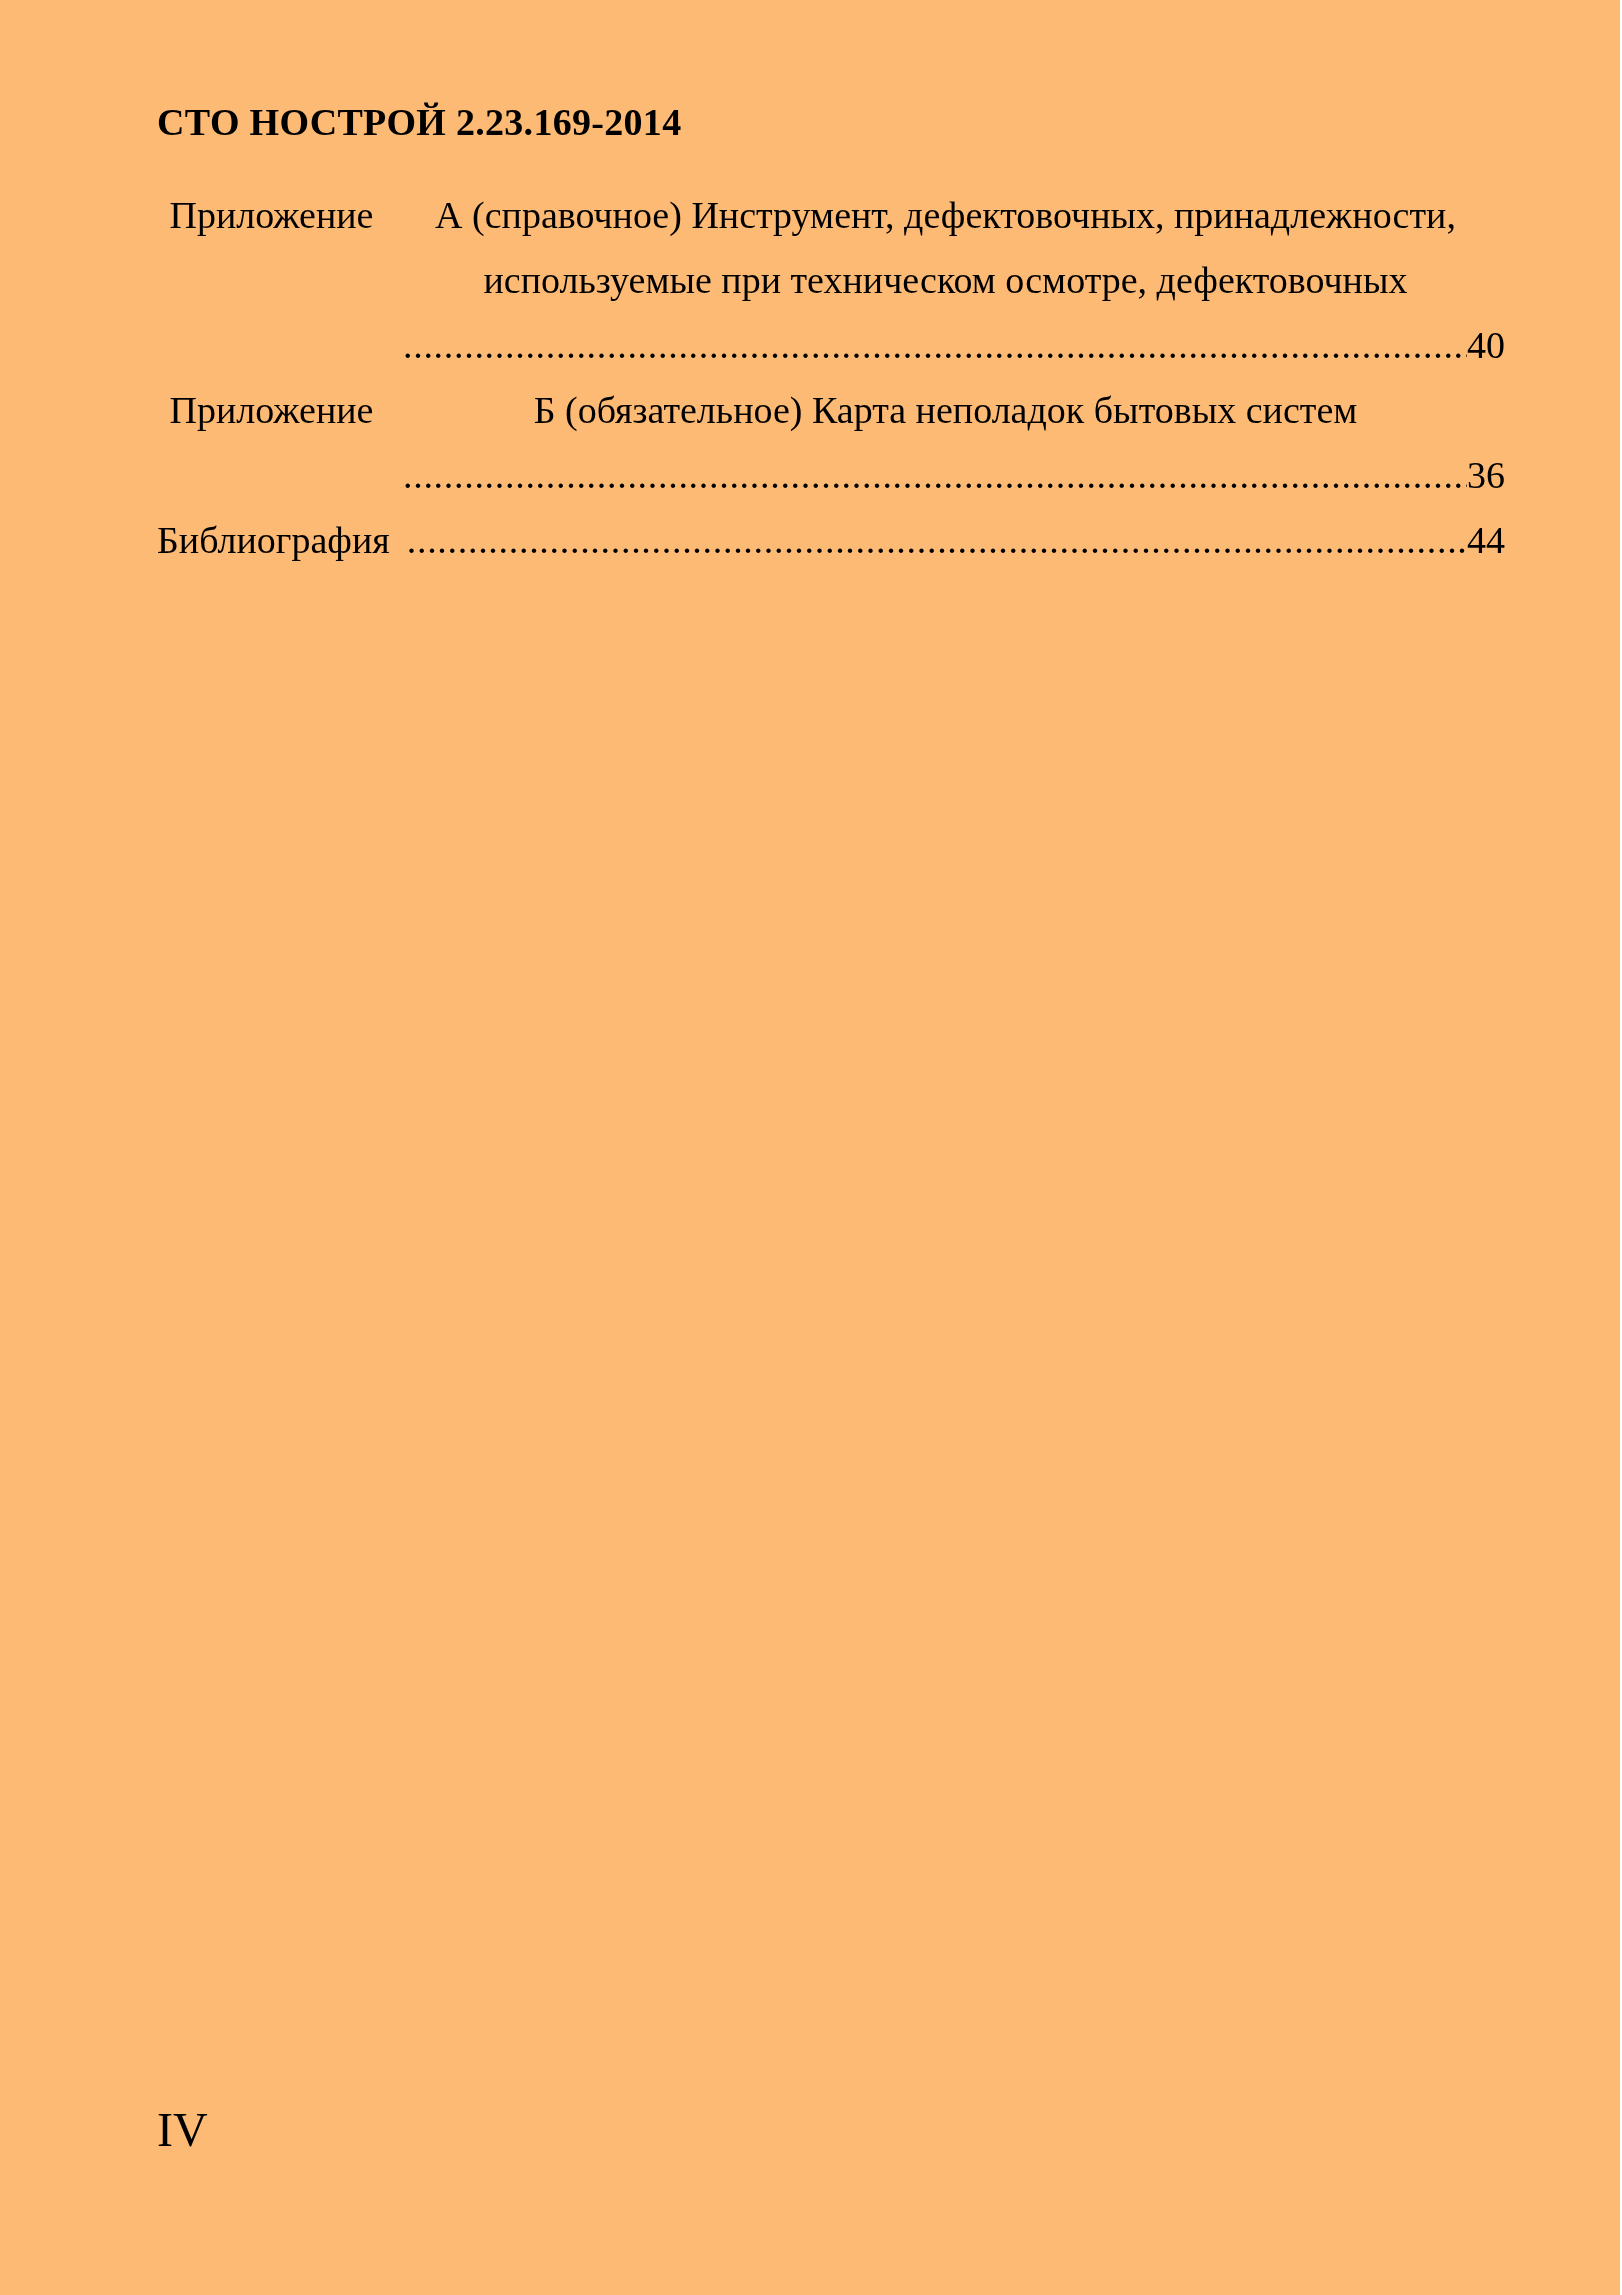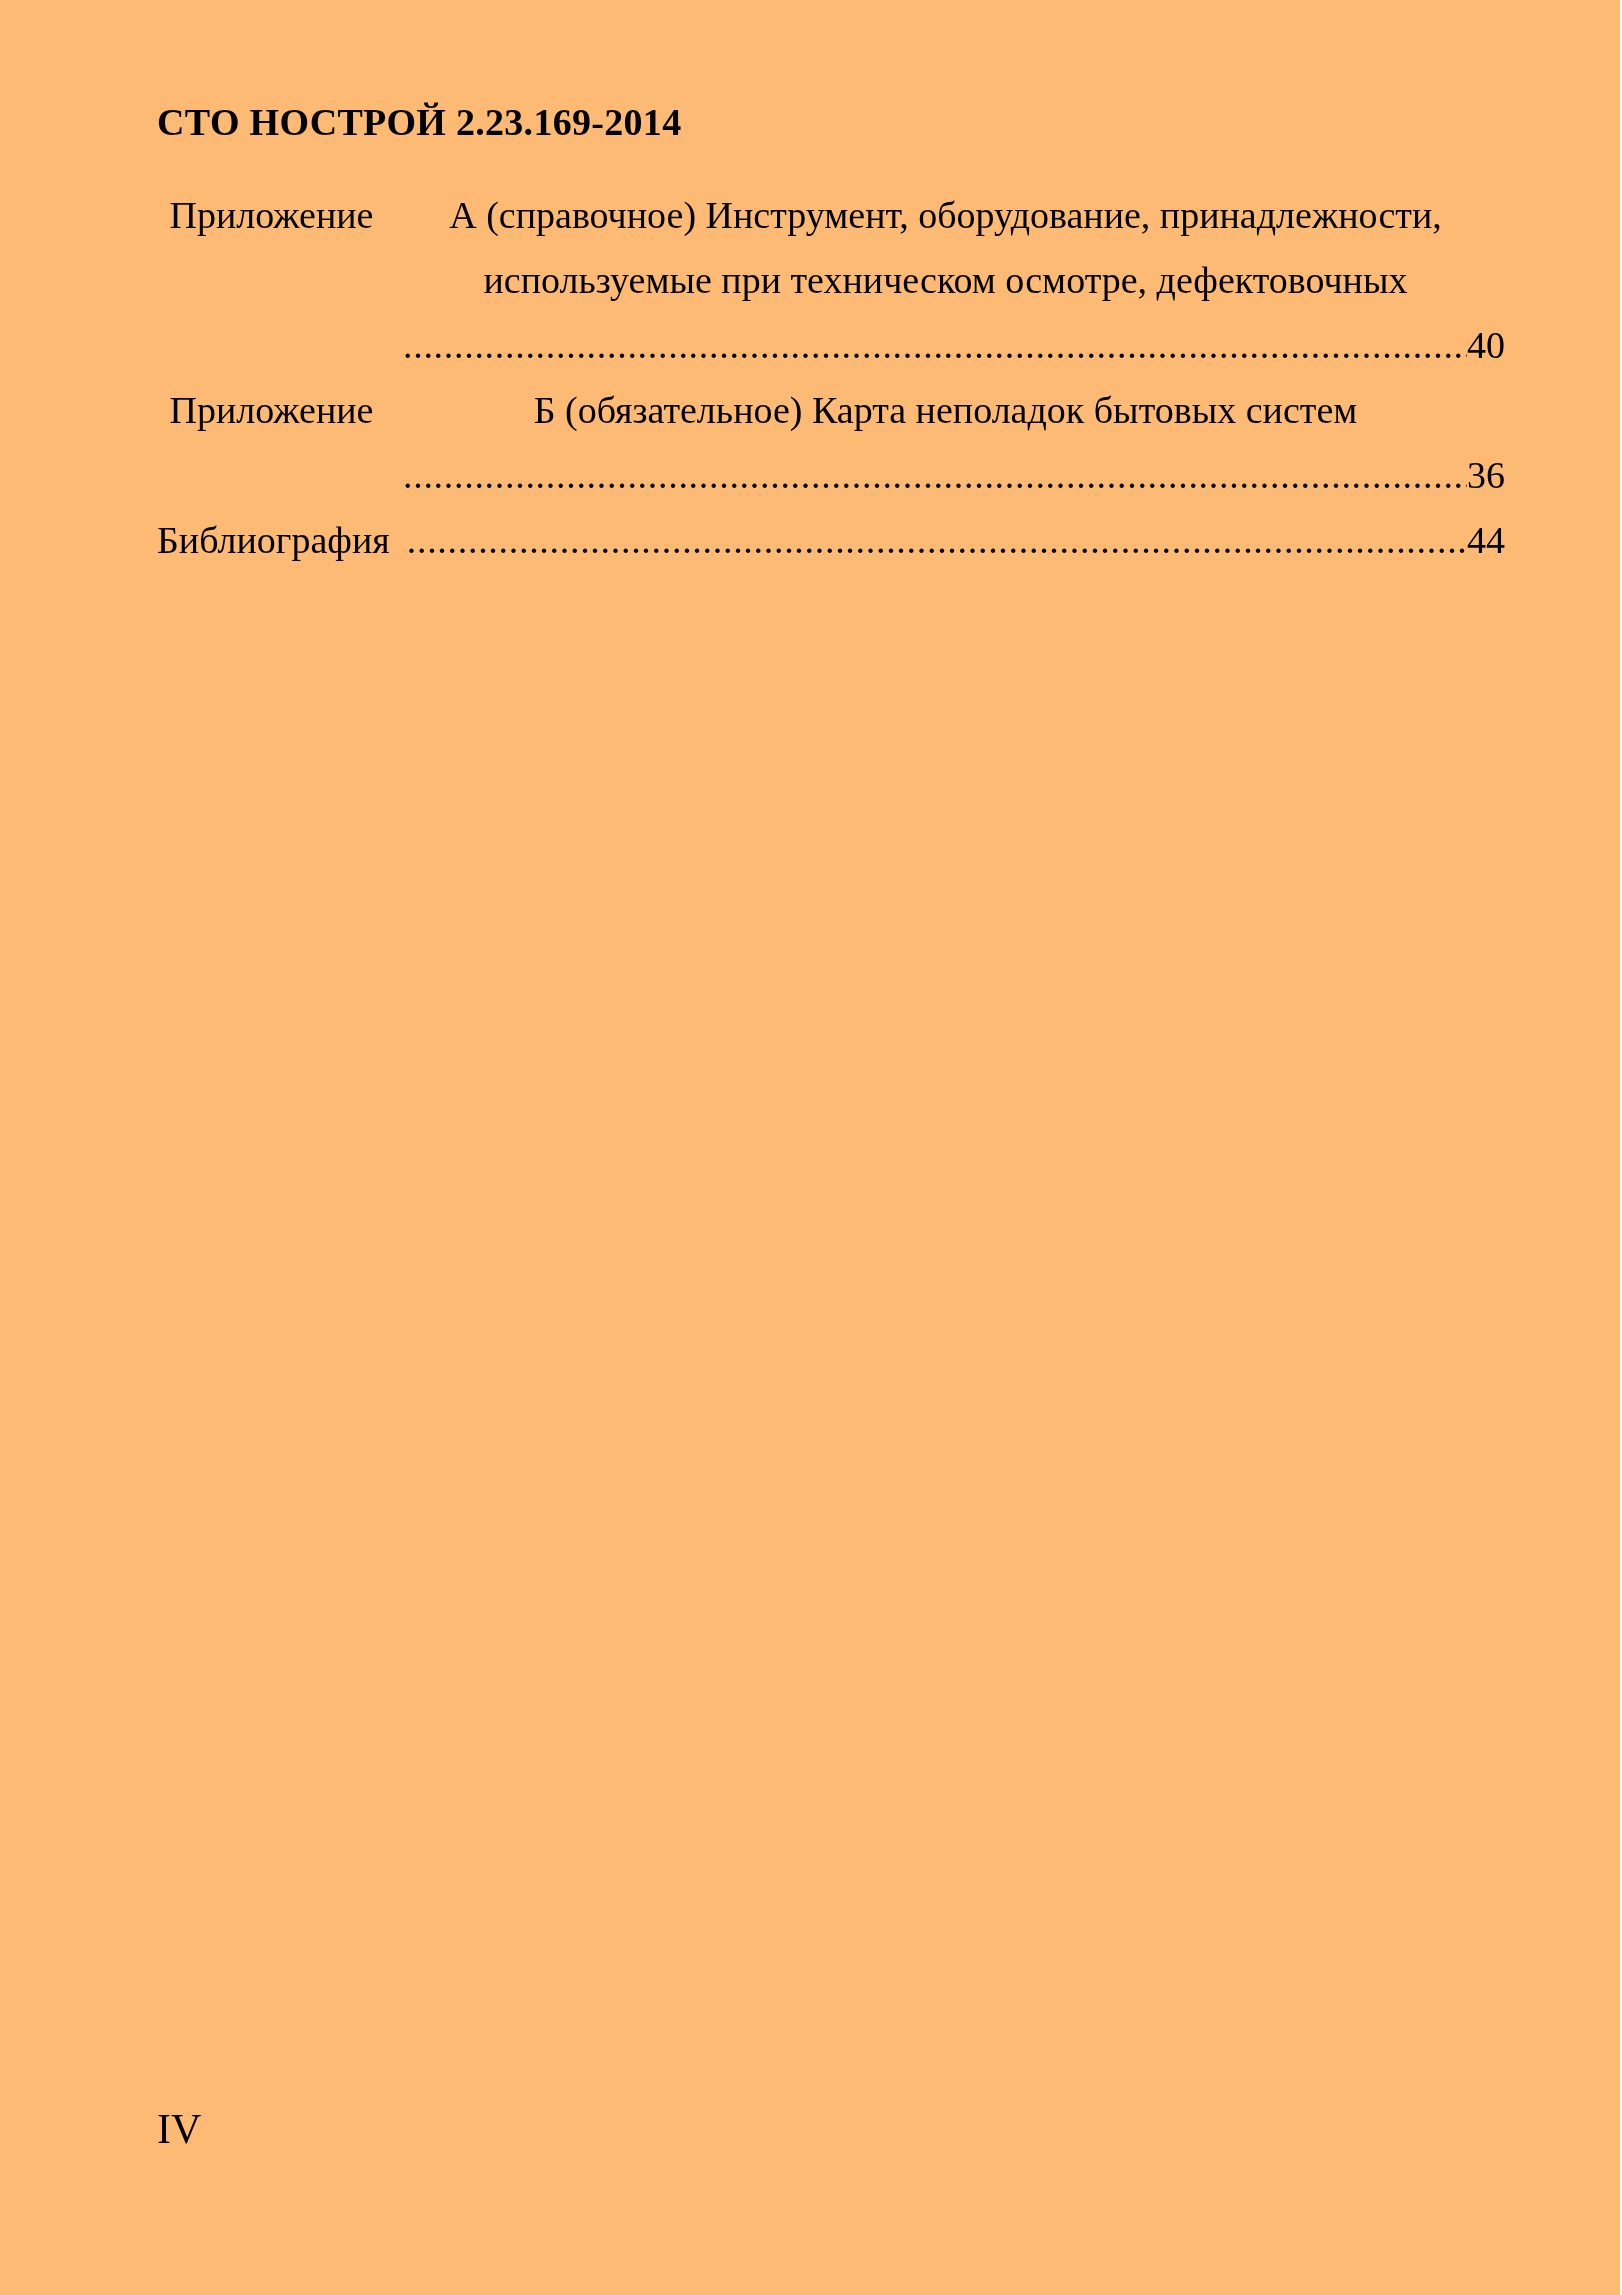--- a/index.html
+++ b/index.html
@@ -64,38 +64,38 @@
     letter-spacing: 0.7px;
   }
   .page-ref {
     flex: none;
     white-space: nowrap;
   }
   .doc-footer {
     position: absolute;
     left: 157px;
     top: 2097px;
-    font-size: 42px;
+    font-size: 48px;
     line-height: 65px;
     text-align: right;
   }
 </style>
 </head>
 <body>
 
 <div class="page">
 
   <div class="doc-header">СТО НОСТРОЙ 2.23.169-2014</div>
 
   <div class="toc">
 
     <div class="toc-entry">
       <div class="toc-label">Приложение</div>
       <div class="toc-body">
-        <div>А (справочное) Инструмент, оборудование, принадлежности,</div>
+        <div>А (справочное) Инструмент, дефектовочных, принадлежности,</div>
         <div>используемые при техническом осмотре, дефектовочных</div>
         <div class="leader-row">
           <span class="dots">................................................................................................................................................................</span>
           <span class="page-ref">40</span>
         </div>
       </div>
     </div>
 
     <div class="toc-entry">
       <div class="toc-label">Приложение</div>

